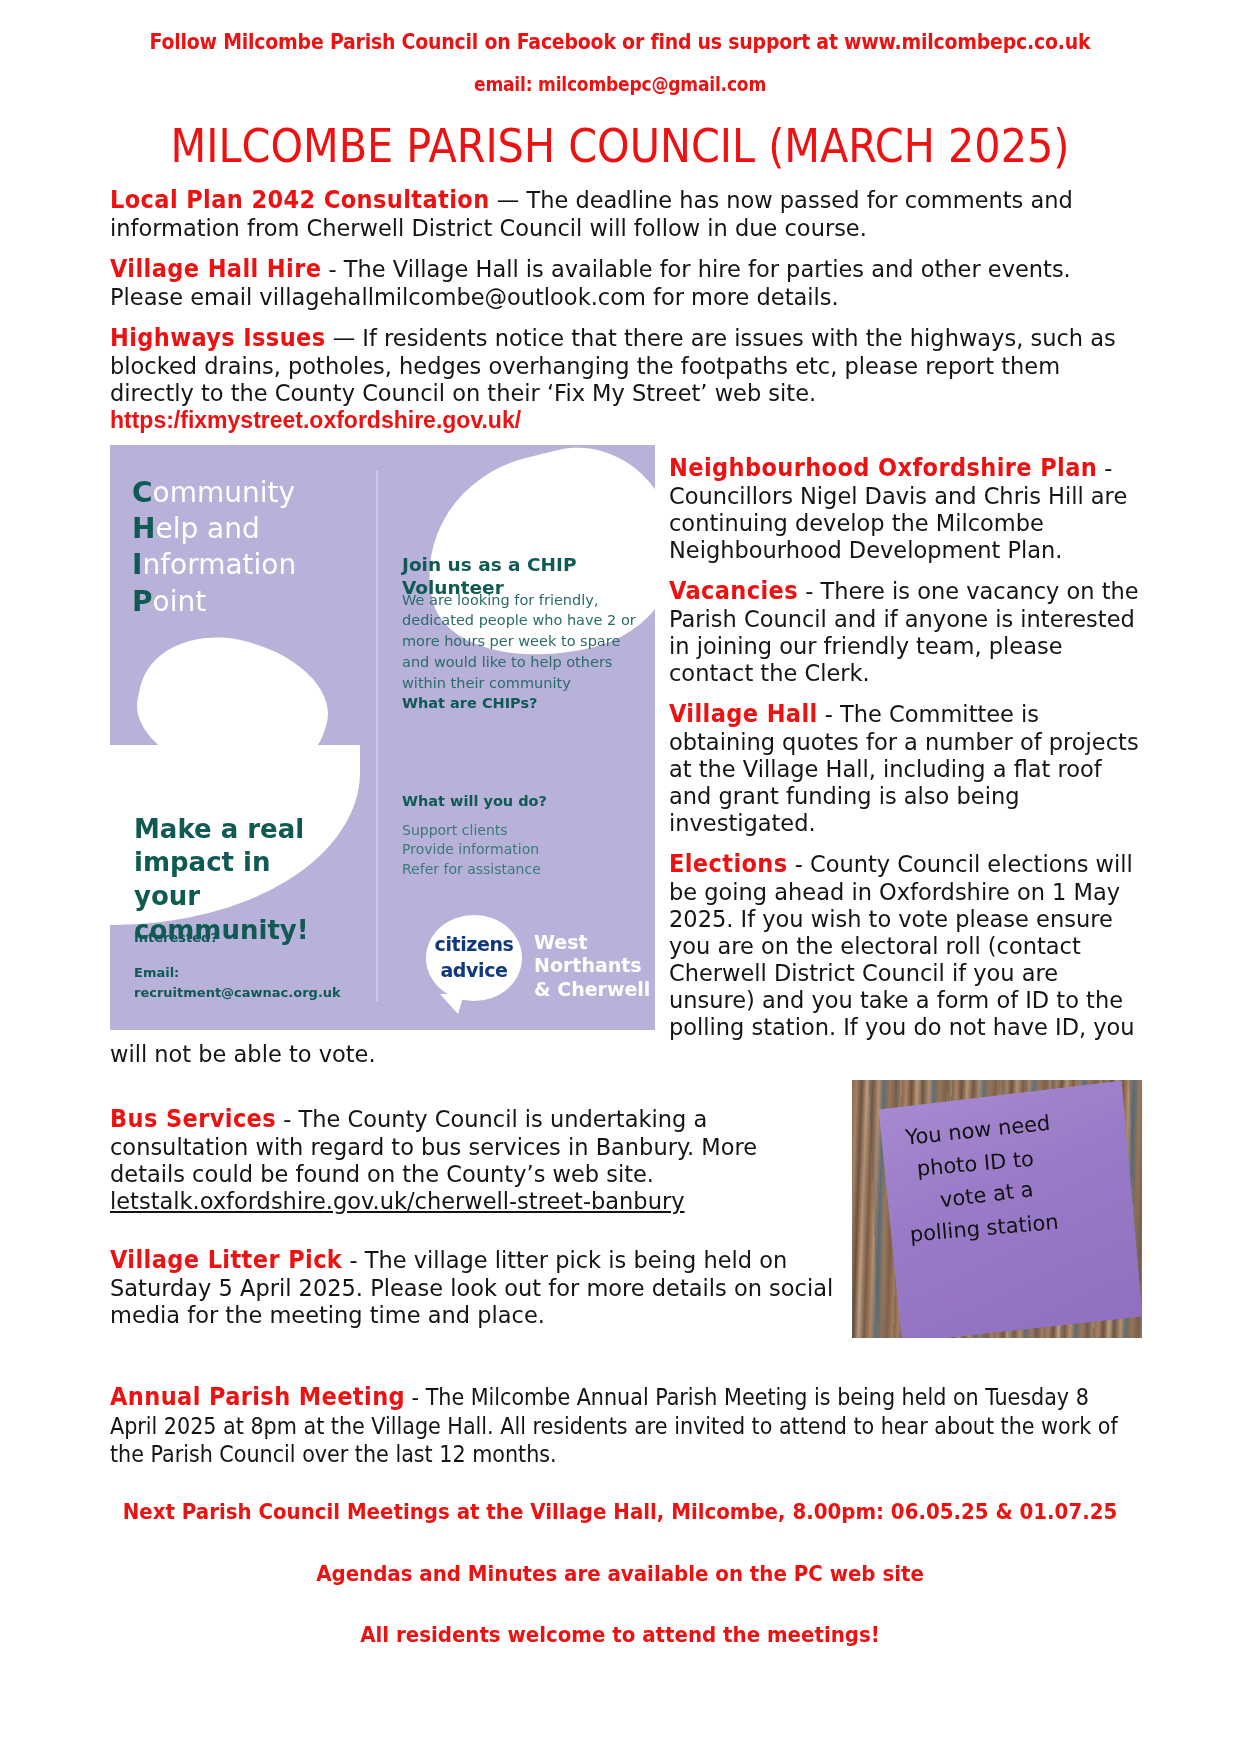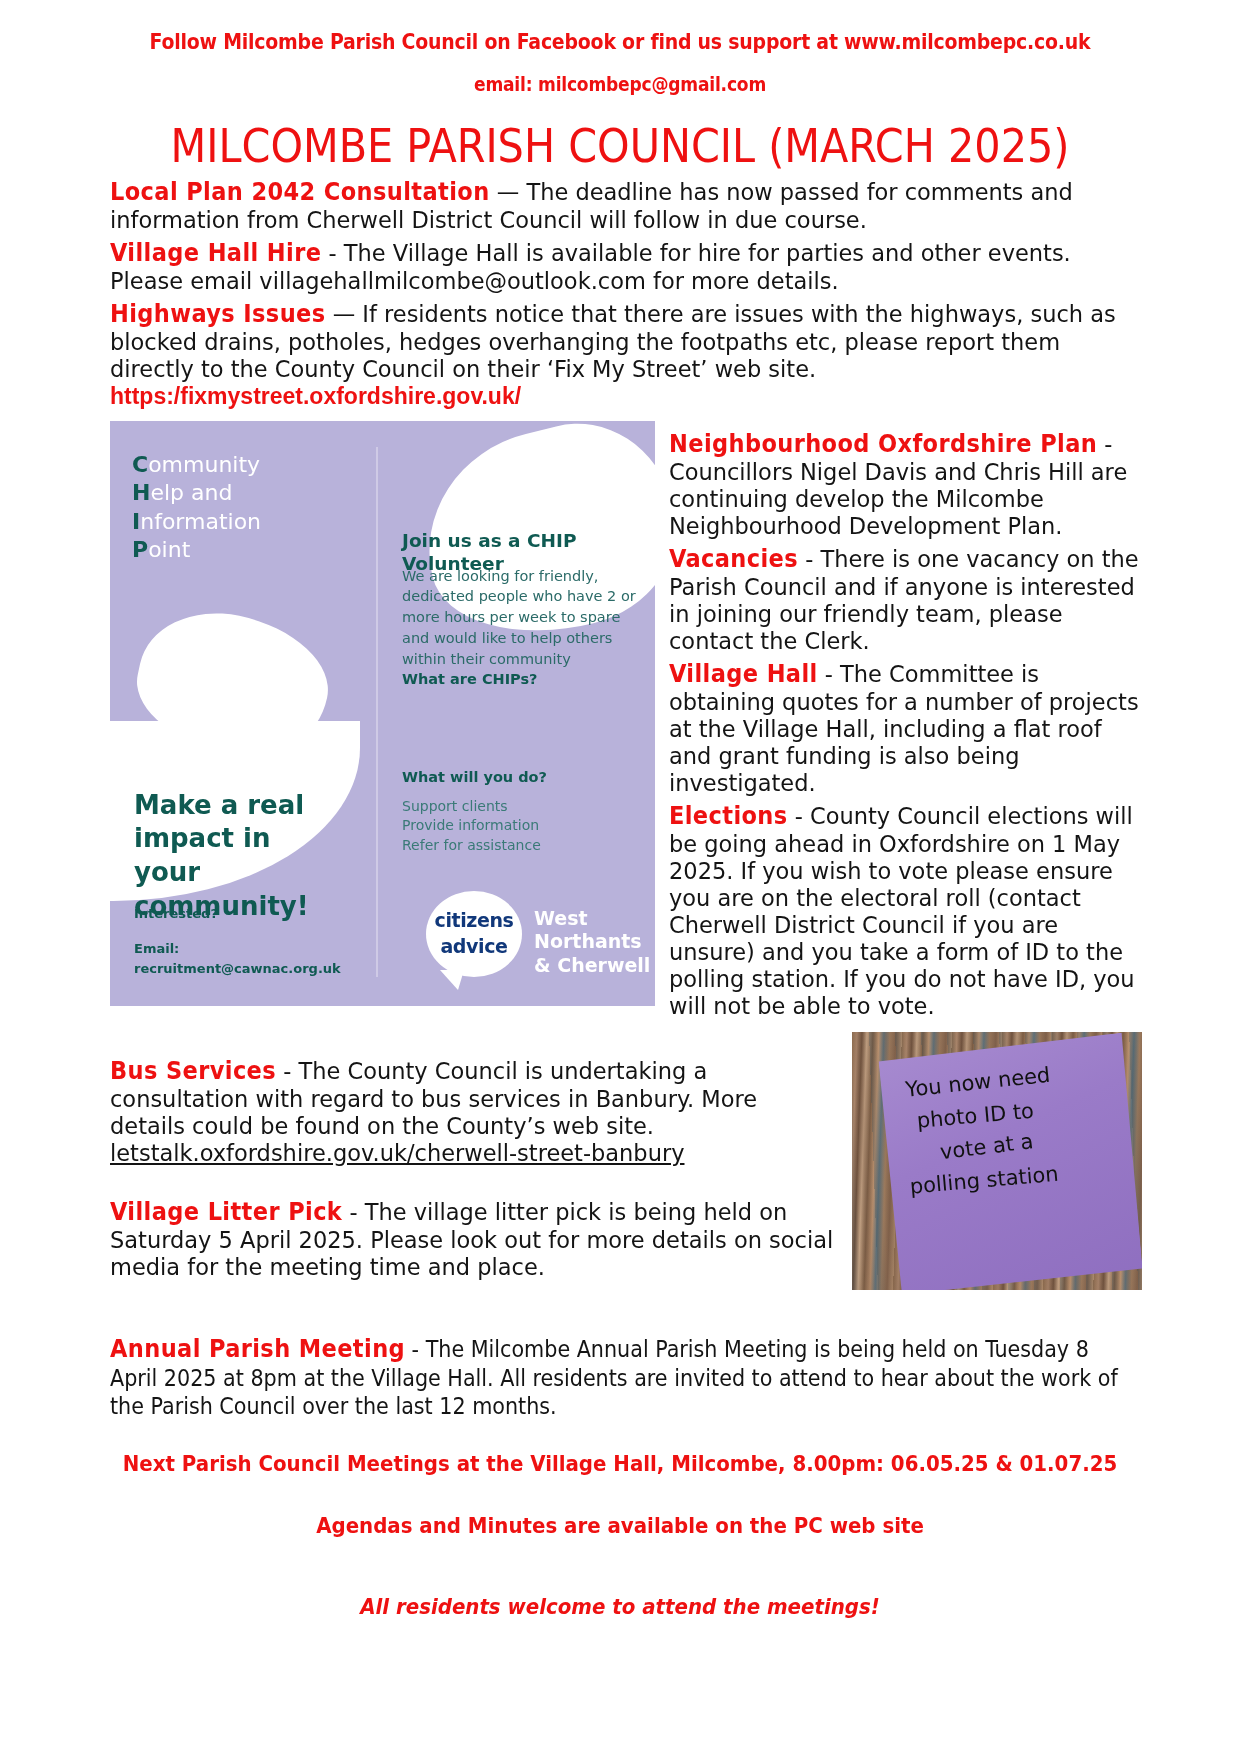--- a/index.html
+++ b/index.html
@@ -35,21 +35,21 @@
     letter-spacing:0px;
   }
 
   
   .body-wrap { padding:0 98px 0 110px; }
   .para {
     font-family:"DejaVu Sans", sans-serif;
     font-size:22.5px;
     line-height:1.20;
     color:#141414;
-    margin-top:4px;
+    margin-top:12px;
     text-align:left;
   }
   .para.tight { margin-top:18px; }
   .hd {
     color:#ee1111;
     font-weight:bold;
     font-family:"DejaVu Sans Condensed","Liberation Sans Narrow","Liberation Sans", sans-serif;
     font-stretch:condensed;
     font-size:25px;
     letter-spacing:0.4px;
@@ -73,21 +73,21 @@
     position:relative;
     overflow:hidden;
     font-family:"DejaVu Sans", sans-serif;
   }
   .poster .divider {
     position:absolute; left:266px; top:26px; width:2px; height:530px;
     background:#cfcae6;
   }
   .chip-title {
     position:absolute; left:22px; top:30px;
-    font-size:22px; line-height:1.30; color:#ffffff; font-weight:400;
+    font-size:28px; line-height:1.30; color:#ffffff; font-weight:400;
   }
   .chip-title .cap { color:#0f5a52; font-weight:600; }
   
   .hand-big {
     position:absolute; right:-20px; top:10px; width:250px; height:200px;
     background:#ffffff;
     border-radius:60% 45% 50% 70% / 70% 60% 55% 50%;
     transform:rotate(-14deg);
   }
   .hand-small {
@@ -184,21 +184,21 @@
 
   
   .foot {
     text-align:center; color:#ee1111; font-weight:bold;
     font-family:"DejaVu Sans Condensed","Liberation Sans Narrow","Liberation Sans", sans-serif;
     font-stretch:condensed;
     font-size:22px; line-height:1.25;
   }
   .foot.f1 { margin-top:30px; padding:0 110px; }
   .foot.f2 { margin-top:34px; }
-  .foot.f3 { margin-top:54px;font-style:italic; }
+  .foot.f3 { margin-top:34px; }
   .clearfix:after { content:""; display:block; clear:both; }
 </style>
 </head>
 <body>
 
 <div class="page">
 
   <div class="hdr-line hdr1">Follow Milcombe Parish Council on Facebook or find us support at www.milcombepc.co.uk</div>
   <div class="hdr-line hdr2">email: milcombepc@gmail.com</div>
   <div class="maintitle">MILCOMBE PARISH COUNCIL (MARCH 2025)</div>

